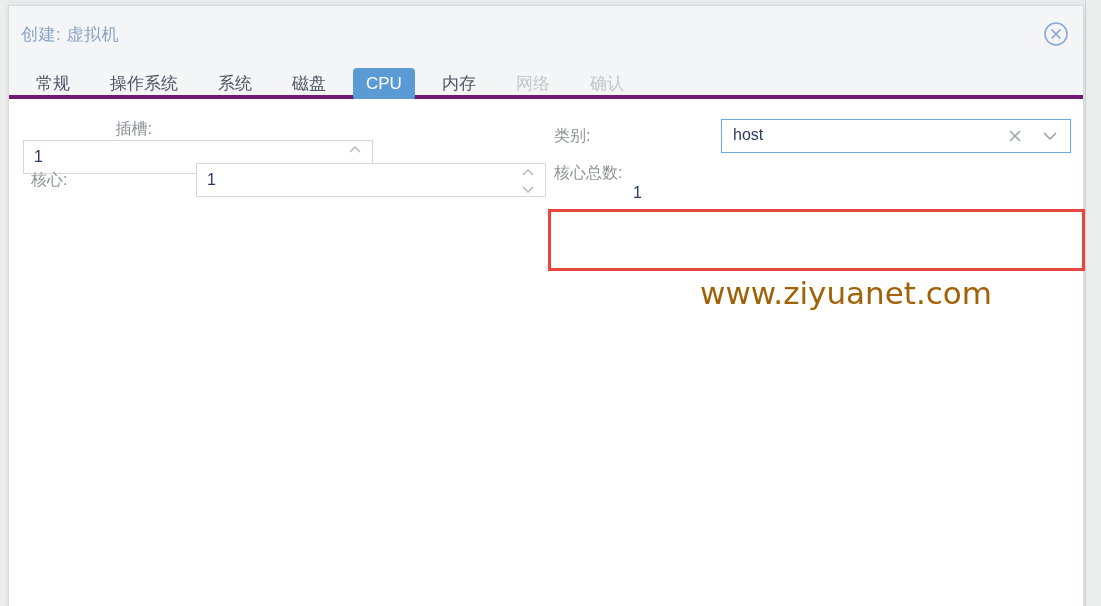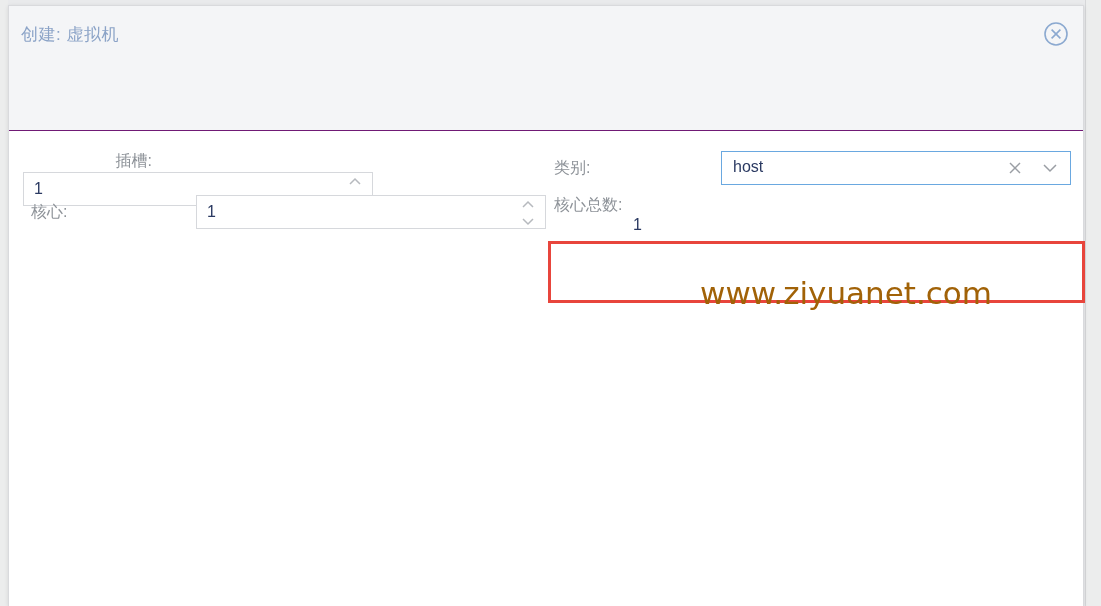--- a/index.html
+++ b/index.html
@@ -51,23 +51,23 @@
     left: 0;
     top: 0;
     width: 8px;
     height: 606px;
     background: #eceded;
   }
 
   
   .dlg-header {
     position: relative;
-    height: 125px;
+    height: 93px;
     background: #f4f5f7;
-    border-bottom: 1px solid #701a75;
+    border-bottom: 4px solid #701a75;
     box-sizing: border-box;
   }
   .dlg-title {
     position: absolute;
     left: 12px;
     top: 17px;
     font-size: 17px;
     color: #8ba3c7;
     letter-spacing: .5px;
     white-space: nowrap;
@@ -261,20 +261,30 @@
       <div class="dlg-title">创建: 虚拟机</div>
 
       <div class="close-btn">
         <svg width="26" height="26" viewBox="0 0 26 26">
           <circle cx="13" cy="13" r="11" fill="none" stroke="#8ba9d0" stroke-width="1.6"></circle>
           <line x1="8.6" y1="8.6" x2="17.4" y2="17.4" stroke="#8ba9d0" stroke-width="1.6"></line>
           <line x1="17.4" y1="8.6" x2="8.6" y2="17.4" stroke="#8ba9d0" stroke-width="1.6"></line>
         </svg>
       </div>
 
+      <div class="tabs">
+        <div class="tab">常规</div>
+        <div class="tab">操作系统</div>
+        <div class="tab">系统</div>
+        <div class="tab">磁盘</div>
+        <div class="tab active">CPU</div>
+        <div class="tab">内存</div>
+        <div class="tab disabled">网络</div>
+        <div class="tab disabled">确认</div>
+      </div>
     </div>
 
     <div class="dlg-body">
 
       <div class="form-row" id="row-sockets">
         <div class="f-label">插槽:</div>
         <div class="num-input">
           <input type="text" value="1" style="">
           <div class="spinner">
             <svg width="16" height="9" viewBox="0 0 16 9">

